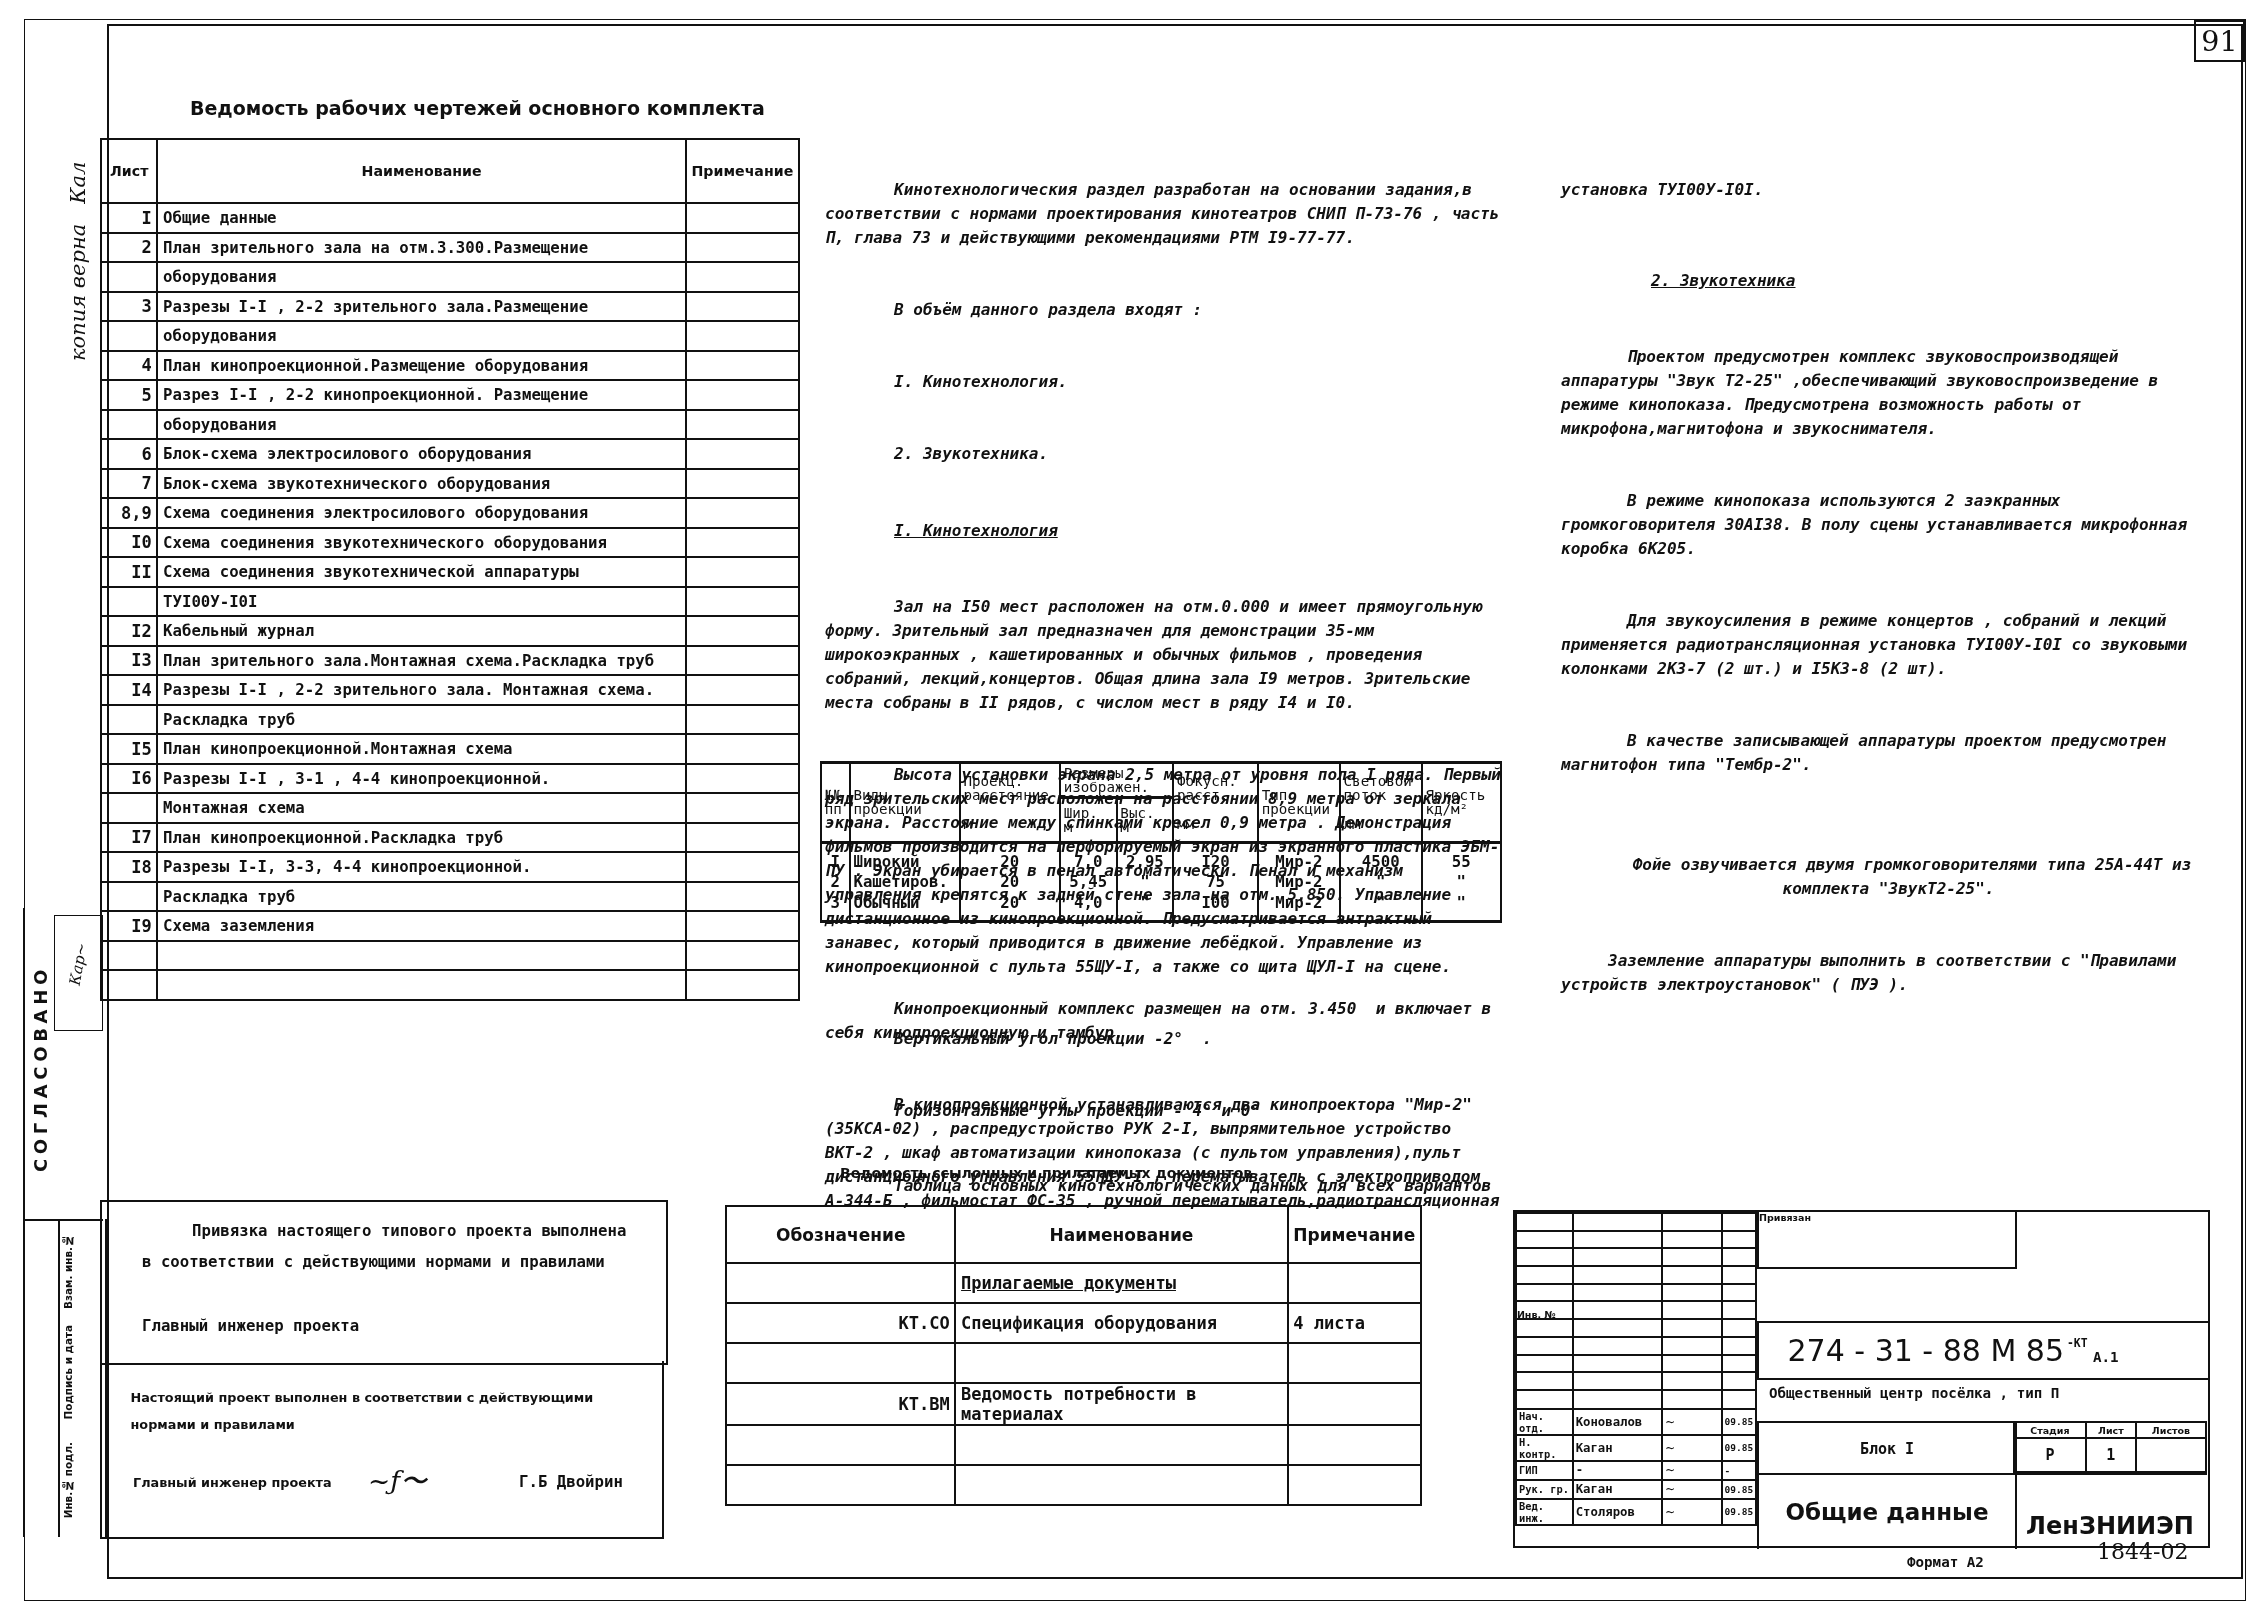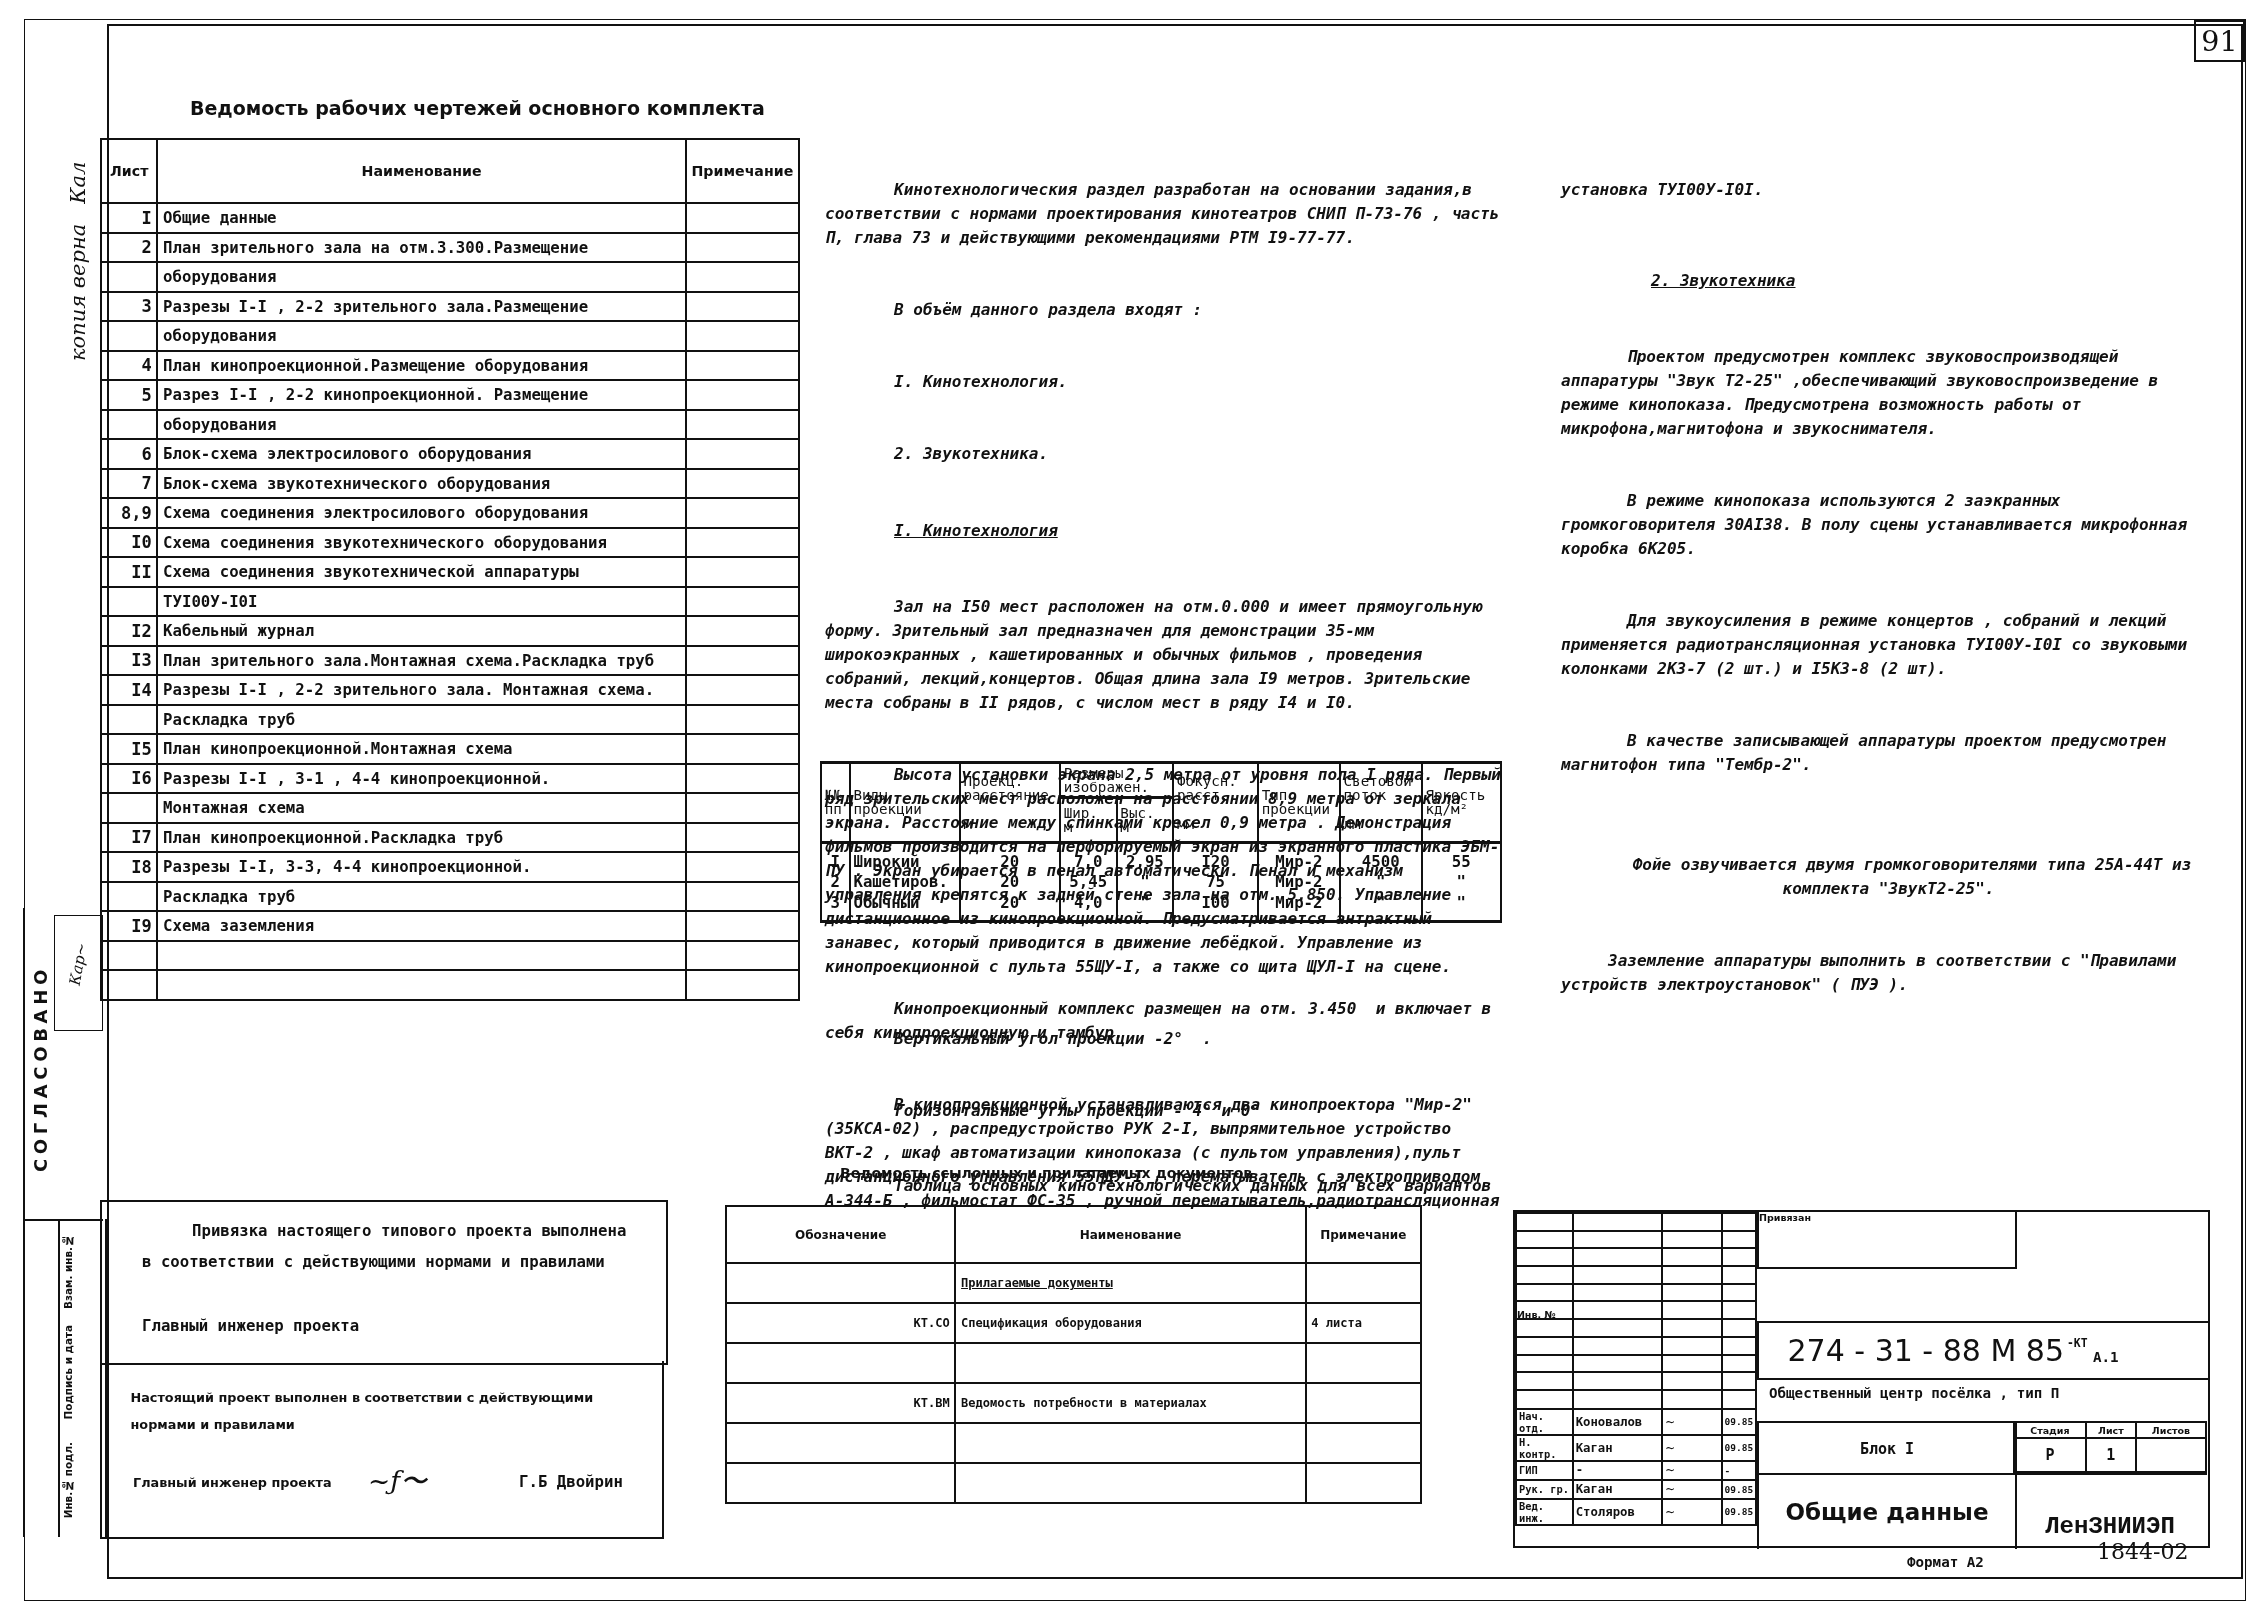--- a/index.html
+++ b/index.html
@@ -10,21 +10,21 @@
   .mono { font-family:"DejaVu Sans Mono","Liberation Mono",monospace; font-weight:bold; }
   .sans { font-family:"DejaVu Sans","Liberation Sans",sans-serif; font-weight:bold; }
   table { border-collapse:collapse; }
   td, th { border:2.4px solid #111; padding:0 4.7px; vertical-align:middle; }
   .sheets td { font-size:15.7px; height:27.5px; }
   .sheets th { font-size:14.2px; height:62px; }
   .sheets td.num { text-align:right; width:40px; font-size:17px; }
   .para { font-size:16px; line-height:24px; white-space:pre-wrap;font-style:italic; }
   .tdata th { font-size:14.2px; font-weight:normal; line-height:14.2px; text-align:left; padding:1.9px 2.8px; }
   .tdata td { font-size:15.7px; border-top:none; border-bottom:none; padding:0.9px 2.8px; text-align:center; }
-  .refs td, .refs th { font-size:12px; height:38px; }
+  .refs td, .refs th { font-size:17px; height:38px; }
   .tb td { border:2.4px solid #111; padding:0 1.9px; font-size:12.3px; }
   .vert { writing-mode:vertical-rl; transform:rotate(180deg); white-space:nowrap; }
   .sig { font-family:"DejaVu Serif","Liberation Serif",serif; font-style:italic; }
 </style>
 </head>
 <body>
 
 <div class="frame" style="left:24px;top:19px;width:2220px;height:1580px;border-width:1.9px;"></div>
 <div class="frame" style="left:107px;top:24px;width:2132px;height:1551px;"></div>
 
@@ -465,19 +465,19 @@
       <td class="mono" style="height:32px;text-align:center;font-size:15px;">Р</td>
       <td class="mono" style="text-align:center;font-size:15px;">1</td>
       <td class="mono" style="text-align:center;font-size:15px;"></td>
     </tr>
   </tbody>
     </table>
   <div class="abs" style="left:242px;top:261px;width:256px;height:74px;border-top:2.8px solid #111;border-left:2.4px solid #111;border-right:2.4px solid #111;display:flex;align-items:center;justify-content:center;">
     <span class="sans" style="font-size:23px;">Общие данные</span>
   </div>
   <div class="abs" style="left:498px;top:261px;width:194px;height:74px;border-top:2.8px solid #111;display:flex;align-items:flex-end;justify-content:center;padding-bottom:0;">
-    <span class="sans" style="font-size:24px;margin-bottom:9.5px;font-family:Liberation Mono, monospace;">ЛенЗНИИЭП</span>
+    <span class="sans" style="font-size:24px;margin-bottom:9.5px;">ЛенЗНИИЭП</span>
   </div>
 </div>
 
 <div class="abs sig" style="left:2097px;top:1539px;font-size:22px;font-style:normal;">1844-02</div>
 <div class="abs mono" style="left:1907px;top:1554px;font-size:14.2px;">Формат А2</div>
 
 
 </body></html>

